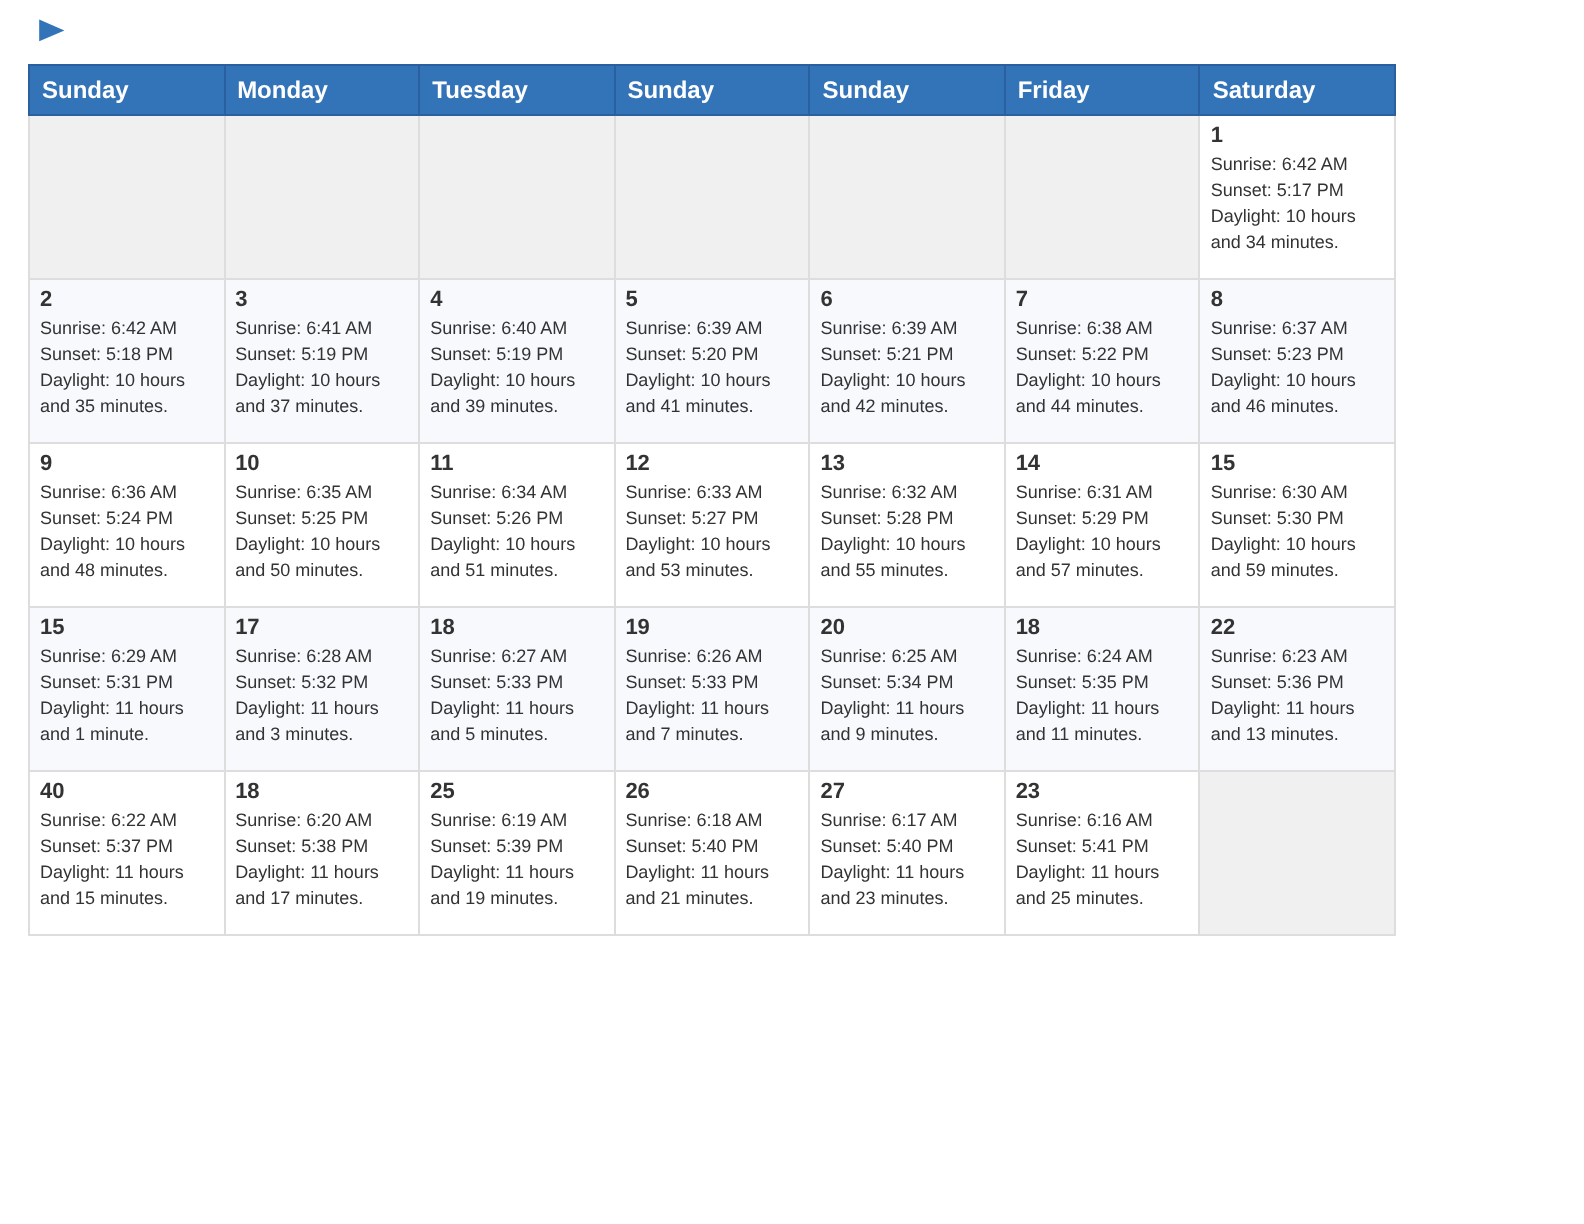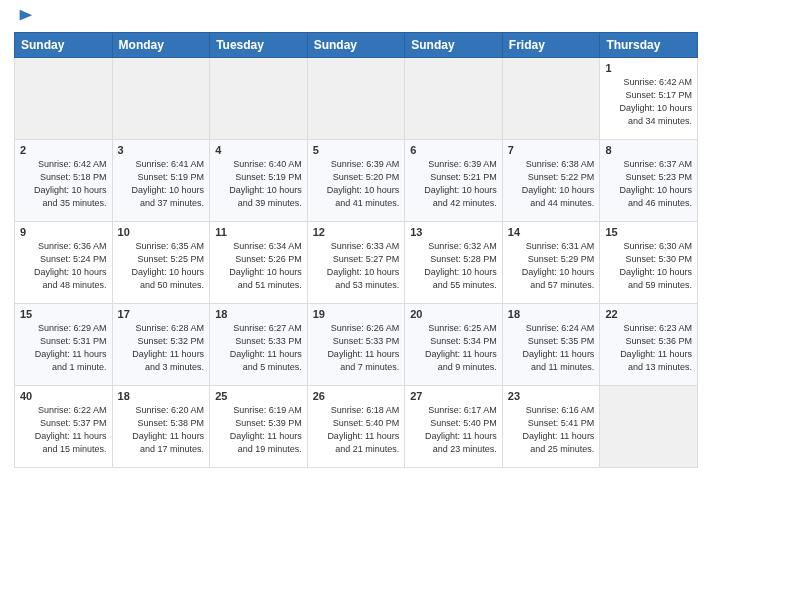--- a/index.html
+++ b/index.html
@@ -84,21 +84,20 @@
     .day-num {
       font-size: 11px;
       font-weight: bold;
       display: block;
       margin-bottom: 2px;
     }
     .day-info {
       font-size: 9px;
       line-height: 1.45;
       color: #333;
-      text-align: right;
     }
     .empty-cell {
       background: #f0f0f0 !important;
     }
   </style>
 </head>
 <body>
 
 <div class="calendar-wrapper">
   <div class="header">
@@ -123,21 +122,21 @@
 
   <table class="calendar">
     <thead>
       <tr>
       <th>Sunday</th>
           <th>Monday</th>
           <th>Tuesday</th>
           <th>Sunday</th>
           <th>Sunday</th>
           <th>Friday</th>
-          <th>Thursday</th>
+          <th>Saturday</th>
         </tr>
     </thead>
     <tbody id="calendar-body">
     <tr>
           <td class="empty-cell"></td>
           <td class="empty-cell"></td>
           <td class="empty-cell"></td>
           <td class="empty-cell"></td>
           <td class="empty-cell"></td>
           <td class="empty-cell"></td>

